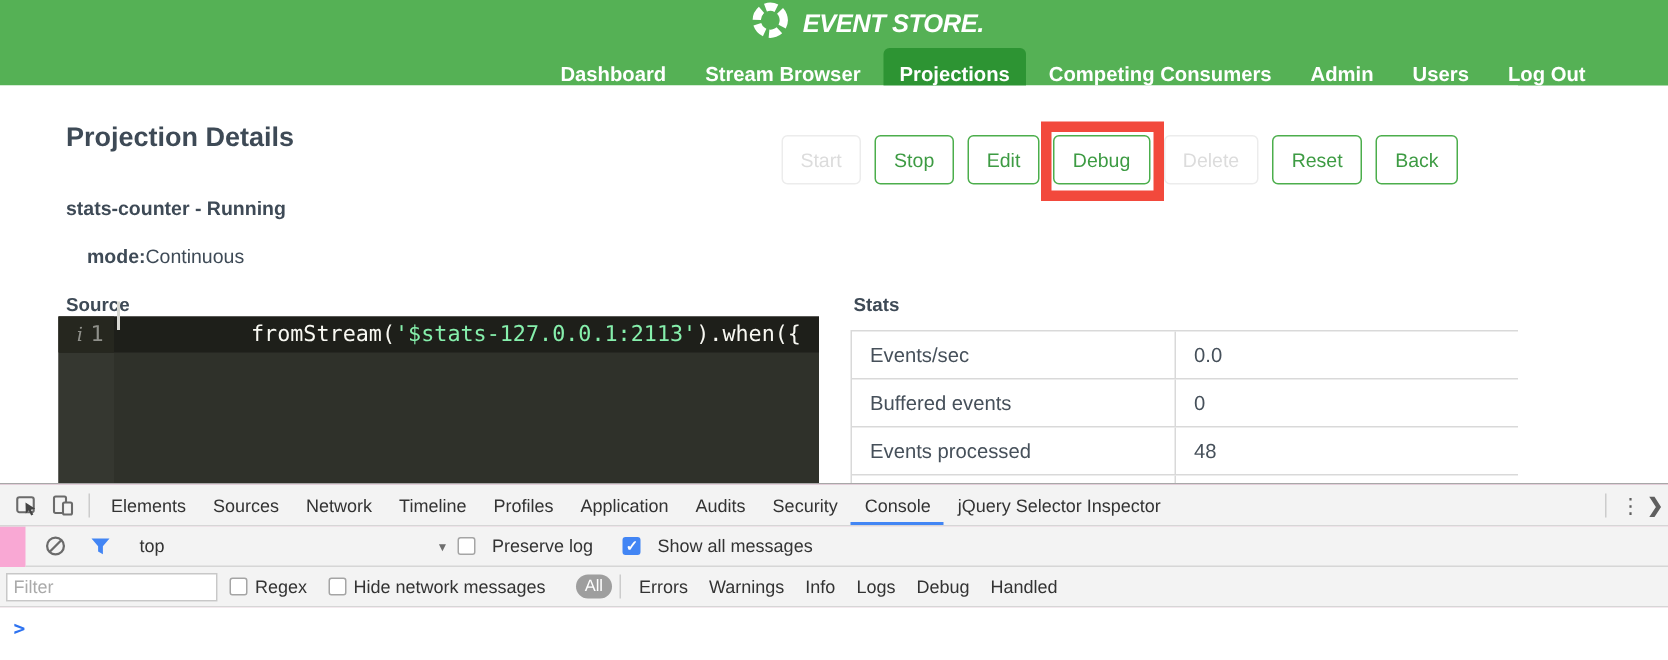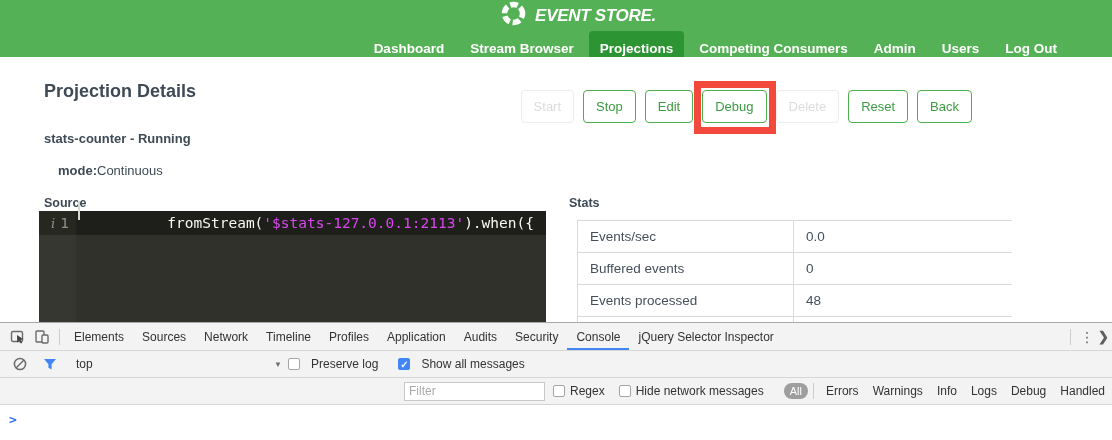--- a/index.html
+++ b/index.html
@@ -40,53 +40,53 @@
   
   .editor { position:absolute; left:39px; top:154px; width:507px; height:111px; background:#2f312a;
             font-family:"DejaVu Sans Mono", monospace; font-size:14.5px; }
   .gutter-rest { position:absolute; left:0; top:24px; bottom:0; width:37px; background:#353730; }
   .line1 { position:relative; display:flex; height:24px; background:#1e1f1a; align-items:center; }
   .gcell { width:37px; height:24px; background:#26271f; color:#8f908a; display:flex;
            align-items:center; justify-content:flex-end; padding-right:7px; gap:5px; flex:none; }
   .gicon { font-style:italic; font-family:"DejaVu Serif", serif; font-size:13px; }
   .code-line { white-space:pre; color:#f8f8f2; padding-left:4px; position:relative; overflow:hidden; }
   .cursor { position:absolute; left:2px; top:2px; width:2px; height:19px; background:#d8d8d2; }
-  .tok.str { color:#d946ef; }
+  .tok.str { color:#86efac; }
 
   
   .stats-table { position:absolute; left:567px; top:163px; width:506px; border:1px solid #d9d9d9;
-                 font-size:13.5px; color:#46505a; background:#fff;margin-left:10px; }
+                 font-size:13.5px; color:#46505a; background:#fff; }
   .srow { display:flex; height:32px; border-bottom:1px solid #d9d9d9; align-items:center; }
   .srow:last-child { border-bottom:none; }
   .scell { padding-left:12px; }
   .scell.label { width:216px; border-right:1px solid #d9d9d9; height:100%; display:flex; align-items:center; }
   .partial-row { height:10px; border-top:0; }
 
   
   .devtools { position:absolute; top:322px; left:0; width:1112px; height:118px; background:#f9a8d4;
               border-top:1px solid #a8a8a8; font-size:12px; color:#333; }
   .dt-row { display:flex; align-items:center; background:#f3f3f3; border-bottom:1px solid #d6d6d6; }
   .dt-tabbar { height:28px; padding-left:6px; }
   .dt-icon-btn { display:flex; align-items:center; justify-content:center; width:24px; height:22px; cursor:pointer; }
   .vsep { width:1px; height:16px; background:#ccc; margin:0 5px; flex:none; }
   .dt-tab { padding:0 9px; height:100%; display:flex; align-items:center; cursor:pointer; white-space:nowrap; }
   .dt-tab.active { border-bottom:2px solid #4285f4; padding-top:2px;text-align:right; }
   .dt-right { margin-left:auto; display:flex; align-items:center; }
   .kebab { font-size:14px; color:#5f5f5f; width:22px; text-align:center; cursor:pointer; letter-spacing:0; }
   .chev { color:#5f5f5f; font-weight:bold; font-size:13px; width:14px; cursor:pointer; }
 
-  .dt-toolbar { height:27px; padding-left:8px; gap:6px; }
+  .dt-toolbar { height:27px; padding-left:8px; gap:6px;margin-left:17px; }
   .ctx-select { display:flex; align-items:center; width:206px; cursor:pointer; margin-left:8px; }
   .ctx-select .arrow { margin-left:auto; font-size:8px; color:#6e6e6e; }
   .cb { width:12px; height:12px; border:1px solid #a5a5a5; border-radius:2px; background:#fff; flex:none;
         display:inline-flex; align-items:center; justify-content:center; cursor:pointer; }
   .cb.checked { background:#4285f4; border-color:#4285f4; color:#fff; font-size:10px; font-weight:bold; }
   .cb-label { margin-left:5px; margin-right:14px; cursor:default; }
 
-  .dt-filterbar { height:27px; padding-left:4px;justify-content:flex-end; }
+  .dt-filterbar { height:27px; padding-left:4px; }
   .filter-input { width:141px; height:19px; border:1px solid #c8c8c8; font-size:12px; padding:0 4px;
                   font-family:"Liberation Sans",sans-serif; color:#333; background:#fff; }
   .filter-input::placeholder { color:#aaa; }
   .gap8 { margin-left:8px; }
   .all-pill { background:#9e9e9e; color:#fff; border-radius:9px; padding:2px 6px; font-size:11px;
               margin-left:6px; cursor:pointer; }
   .level { padding:0 7px; cursor:pointer; white-space:nowrap; }
 
   .dt-prompt { height:35px; background:#fff; display:flex; align-items:flex-start; padding:7px 0 0 9px; }
   .prompt-chev { color:#2d72f0; font-weight:bold; font-size:13px; font-family:"DejaVu Sans Mono",monospace; }

